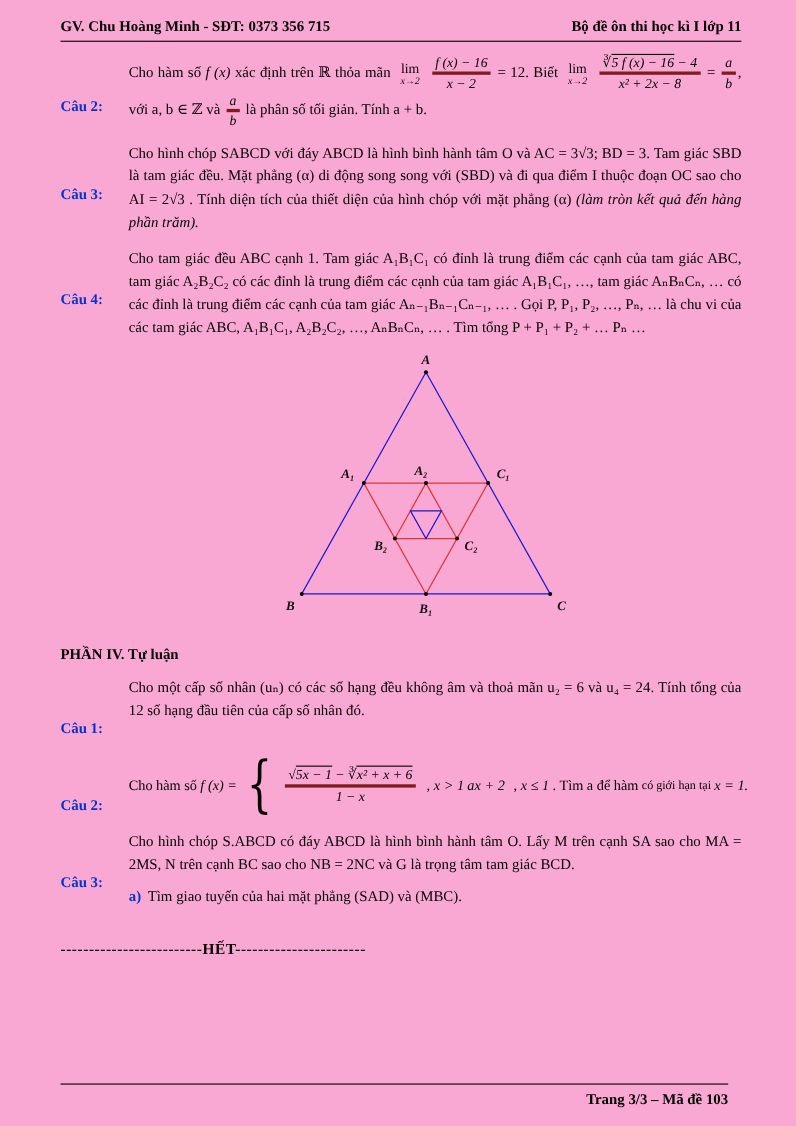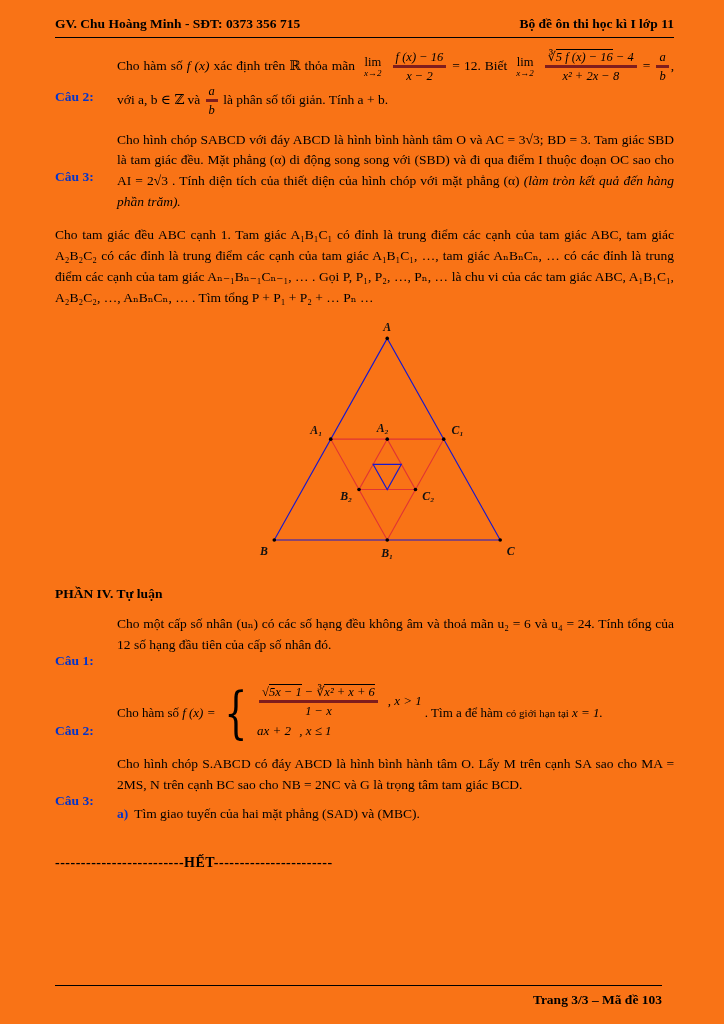--- a/index.html
+++ b/index.html
@@ -1,18 +1,18 @@
 <!DOCTYPE html>
 <html><head>
 <meta charset="utf-8">
 <style>
   * { margin:0; padding:0; box-sizing:border-box; }
   html,body { background:#fff; }
   body { font-family:"Liberation Serif","DejaVu Serif",serif; color:#000; }
-  .page { width:724px; height:1024px; margin:0 auto; background:#f97316; position:relative;
+  .page { width:724px; height:1024px; margin:0 auto; background:#f9a8d4; position:relative;
           padding:16px 50px 0 55px; overflow:hidden; }
 
   .header { display:flex; justify-content:space-between; align-items:flex-end;
             font-weight:bold; font-size:13.5px; padding-bottom:5px; border-bottom:1.6px solid #000; }
 
   .q { display:flex; margin-top:12px; font-size:13.5px; line-height:1.55; }
   .q.center { align-items:center; }
   .qlabel { color:#0434cc; font-weight:bold; width:62px; flex-shrink:0;margin-top:37px; }
   .qbody { flex:1; text-align:justify; }
   .mi { font-style:italic; }
@@ -32,21 +32,21 @@
 
   .figure { text-align:center; padding-left:42px; margin:12px 0 4px 0; }
   .flabel { font:italic bold 17px "Liberation Serif","DejaVu Serif",serif; fill:#111; }
   .fig-poly { fill:none; stroke-width:1.6; }
 
   .section-heading { font-weight:bold; font-size:13.5px; margin-top:18px; }
 
   .pwrap { display:flex; align-items:center; flex-wrap:nowrap; gap:3px; font-size:13px; white-space:nowrap; }
   .brace { font-size:56px; font-weight:400; line-height:0.85; display:inline-block;
            transform:scaleX(0.65); font-family:"DejaVu Serif",serif; }
-  .prows { display:flex; flex-direction:column; gap:3px; }
+  .prows { display:flex; flex-direction:row; gap:3px; }
   .prow  { display:flex; align-items:center; gap:8px; }
   .bigger { font-size:11px; }
 
   .subq { margin-top:8px; font-size:13.5px; }
   .sublabel { color:#0434cc; font-weight:bold; margin-right:6px; }
 
   .het { text-align:left; font-weight:bold; font-size:14px; margin-top:30px; letter-spacing:0.5px; }
 
   .footer { position:absolute; left:55px; right:62px; bottom:16px;
             border-top:1.2px solid #000; padding-top:6px; text-align:right;
@@ -83,20 +83,21 @@
 
   <div class="q">
     <span class="qlabel">Câu 3:</span>
     <div class="qbody">
       <span>Cho hình chóp SABCD với đáy ABCD là hình bình hành tâm O và AC = 3√3; BD = 3. Tam giác SBD là tam giác đều. Mặt phẳng (α) di động song song với (SBD) và đi qua điểm I thuộc đoạn OC sao cho AI = 2√3 . Tính diện tích của thiết diện của hình chóp với mặt phẳng (α)</span>
       <span class="it">(làm tròn kết quả đến hàng phần trăm).</span>
     </div>
   </div>
 
   <div class="q">
+    <span class="qlabel">Câu 4:</span>
     <div class="qbody">
       <span>Cho tam giác đều ABC cạnh 1. Tam giác A₁B₁C₁ có đỉnh là trung điểm các cạnh của tam giác ABC, tam giác A₂B₂C₂ có các đỉnh là trung điểm các cạnh của tam giác A₁B₁C₁, …, tam giác AₙBₙCₙ, … có các đỉnh là trung điểm các cạnh của tam giác Aₙ₋₁Bₙ₋₁Cₙ₋₁, … . Gọi P, P₁, P₂, …, Pₙ, … là chu vi của các tam giác ABC, A₁B₁C₁, A₂B₂C₂, …, AₙBₙCₙ, … . Tìm tổng P + P₁ + P₂ + … Pₙ …</span>
     </div>
   </div>
 
   <div class="figure">
     <svg viewBox="0 0 410 350" width="285">
       <polygon class="fig-poly" points="207.5,25 45,315 370,315" stroke="#1818cf"></polygon>
       <polygon class="fig-poly" points="126.25,170 288.75,170 207.5,315" stroke="#e03434"></polygon>
       <polygon class="fig-poly" points="207.5,170 166.9,242.5 248.1,242.5" stroke="#e03434"></polygon>

